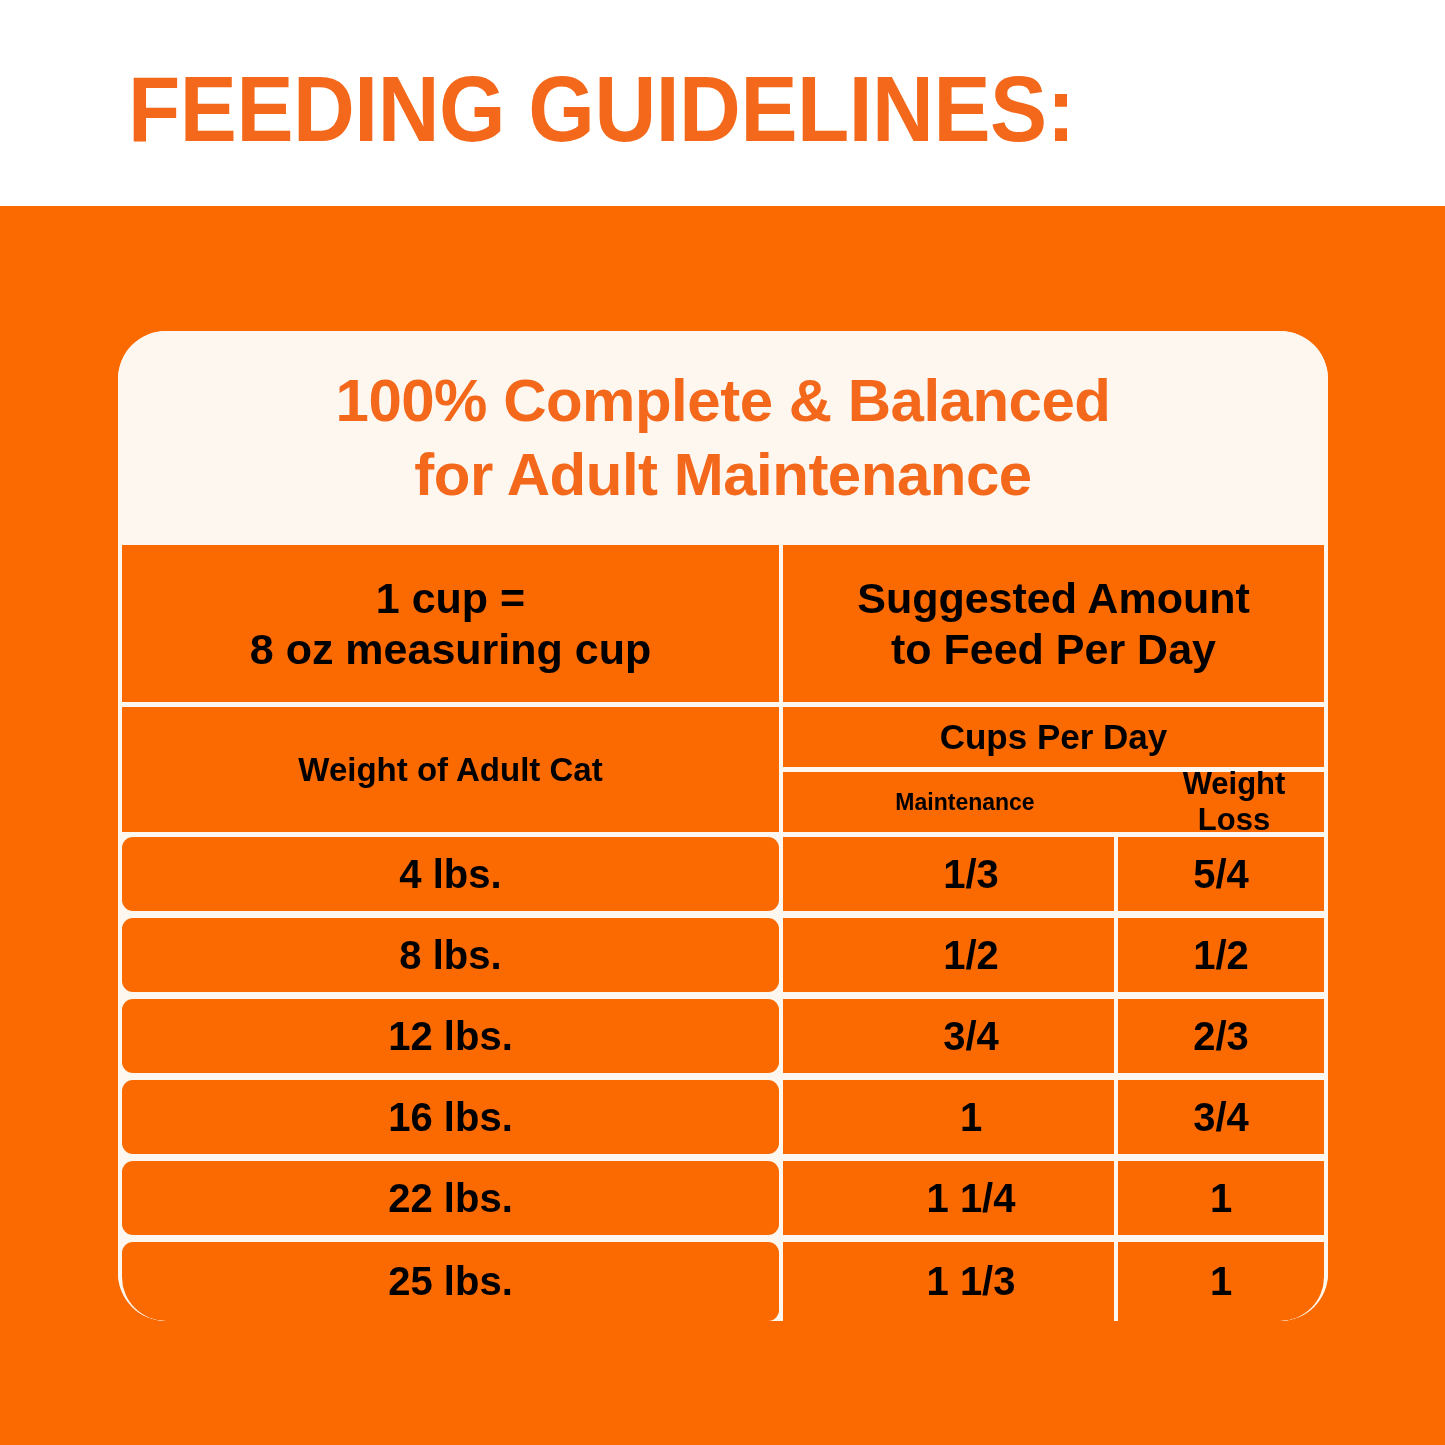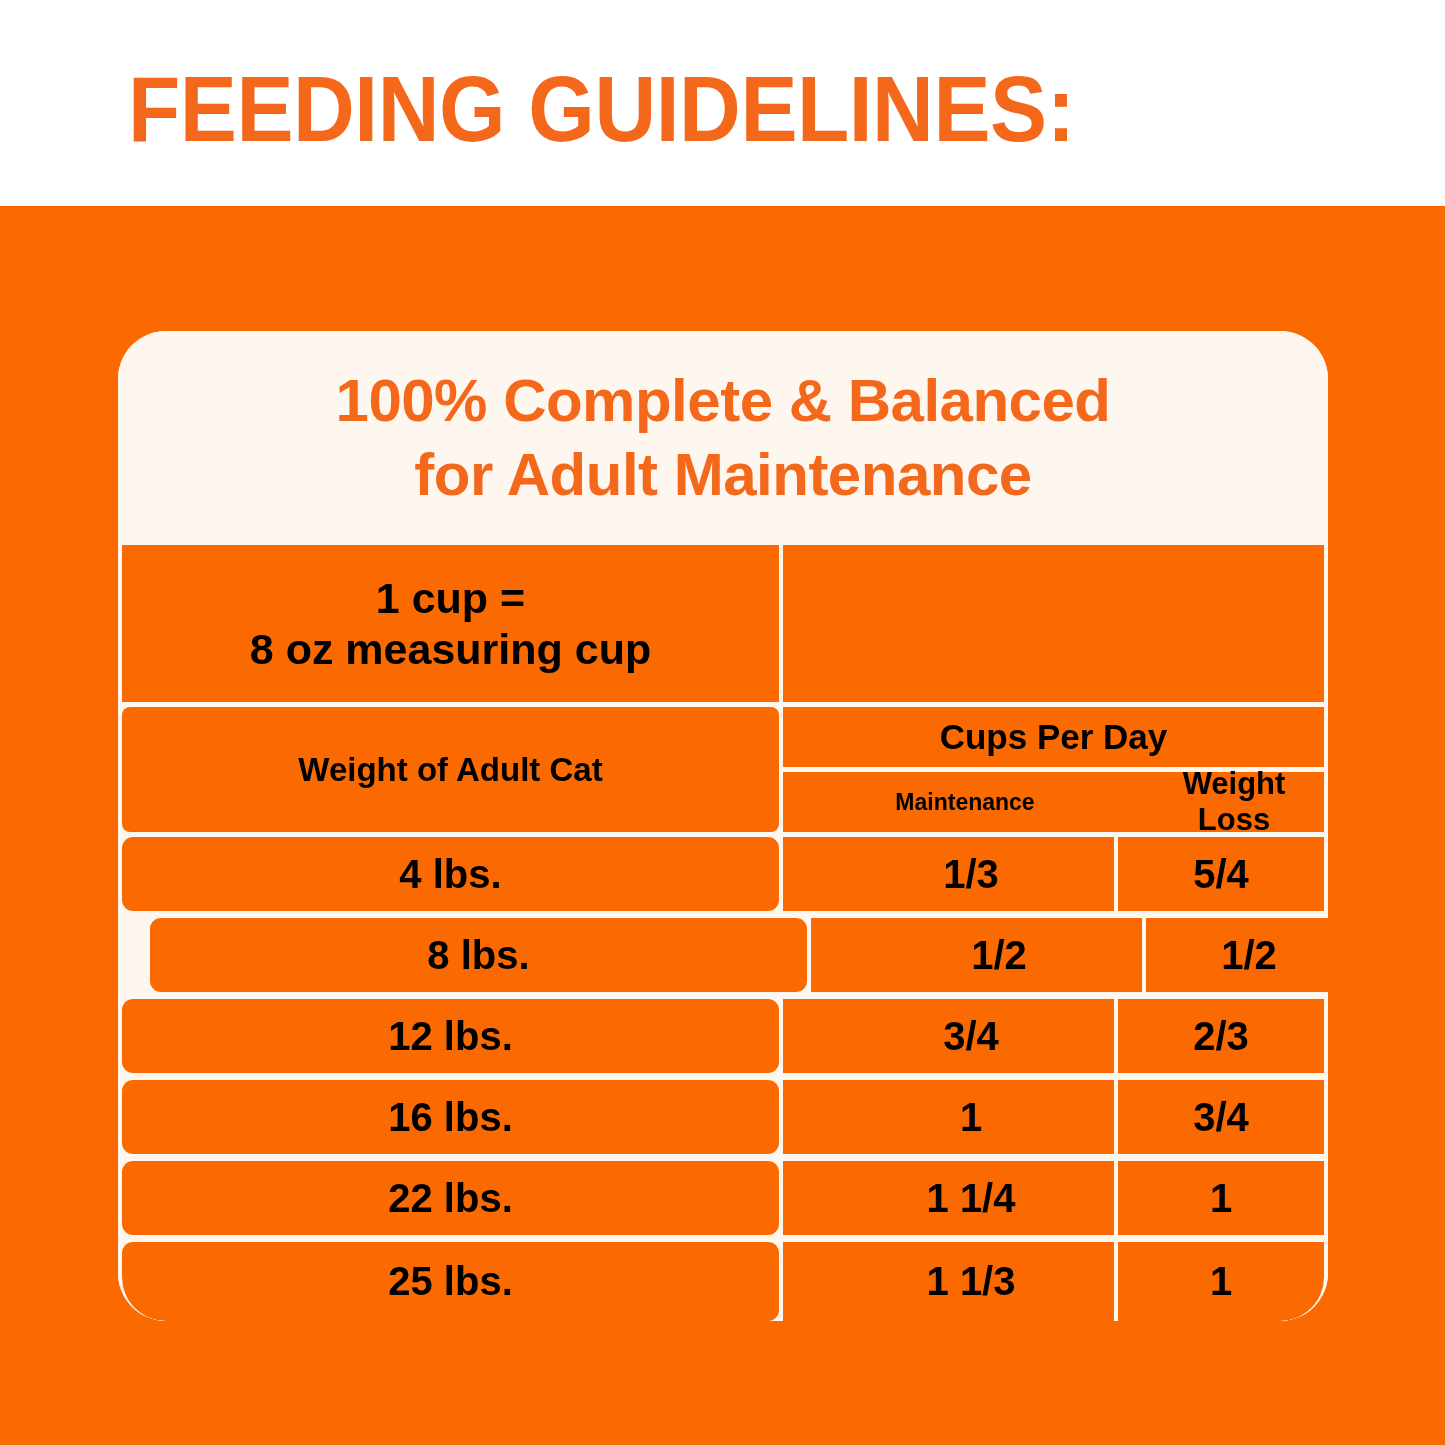--- a/index.html
+++ b/index.html
@@ -123,21 +123,20 @@
   }
   #cell-suggested {
     left: 665px; top: 0px;  width: 541px; height: 157px;
     font-size: 43px;
   }
 
   
   #cell-weight-head {
     left: 4px;  top: 162px; width: 657px; height: 125px;
     font-size: 33px;
-    border-radius: 8px;
   }
   #cell-cups-per-day {
     left: 665px; top: 162px; width: 541px; height: 60px;
     font-size: 35px;
   }
   #cell-maintenance-head {
     left: 665px; top: 227px; width: 364px; height: 60px;
     font-size: 23px;
   }
   #cell-weightloss-head {
@@ -149,21 +148,21 @@
   
   .data-cell {
     height: 74px;
     font-size: 40px;
   }
   .col-weight  { left: 4px;    width: 657px; border-radius: 11px; }
   .col-maint   { left: 665px;  width: 331px; padding-left: 45px; }
   .col-loss    { left: 1000px; width: 206px; }
 
   .r0 { top: 292px; }
-  .r1 { top: 373px; margin-left: 28px; }
+  .r1 { top: 373px; }
   .r2 { top: 454px; }
   .r3 { top: 535px; }
   .r4 { top: 616px; }
   .r5 { top: 697px; height: 79px; }
 
   
   .r5.col-weight { border-bottom-left-radius: 44px; }
   .r5.col-loss   { border-bottom-right-radius: 44px; }
 </style>
 </head>
@@ -186,20 +185,22 @@
 
       <div class="cell" id="cell-cup">
         <div class="stack">
           <span>1 cup =</span>
           <span>8 oz measuring cup</span>
         </div>
       </div>
 
       <div class="cell" id="cell-suggested">
         <div class="stack">
+          <span>Suggested Amount</span>
+          <span>to Feed Per Day</span>
         </div>
       </div>
 
       <div class="cell" id="cell-weight-head">Weight of Adult Cat</div>
       <div class="cell" id="cell-cups-per-day">Cups Per Day</div>
       <div class="cell" id="cell-maintenance-head">Maintenance</div>
       <div class="cell" id="cell-weightloss-head">Weight Loss</div>
 
       <div class="cell data-cell col-weight r0">4 lbs.</div>
       <div class="cell data-cell col-maint  r0">1/3</div>

